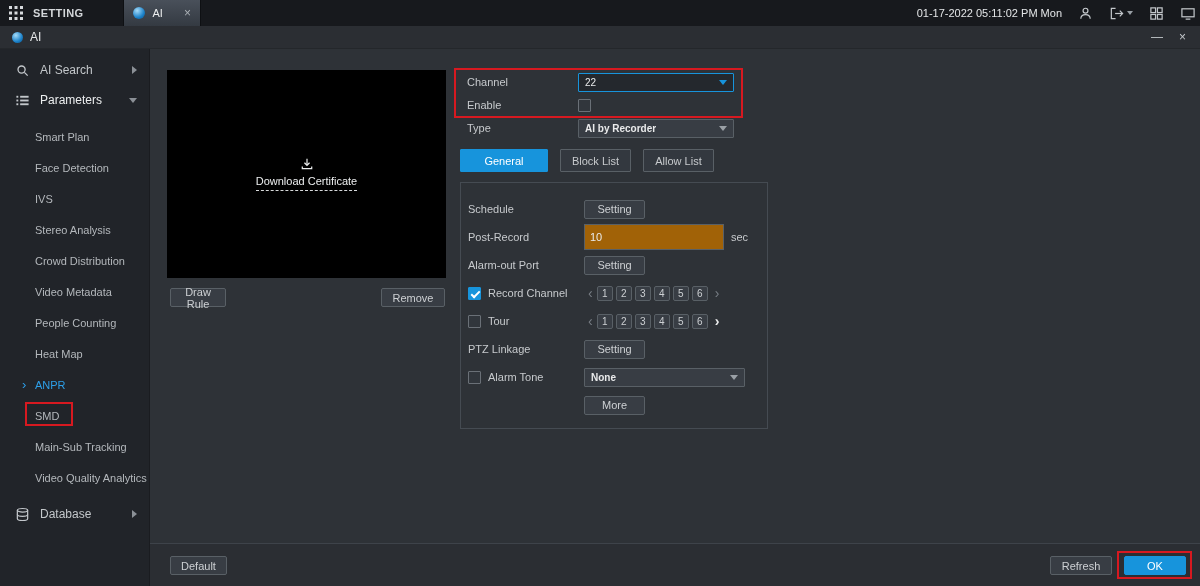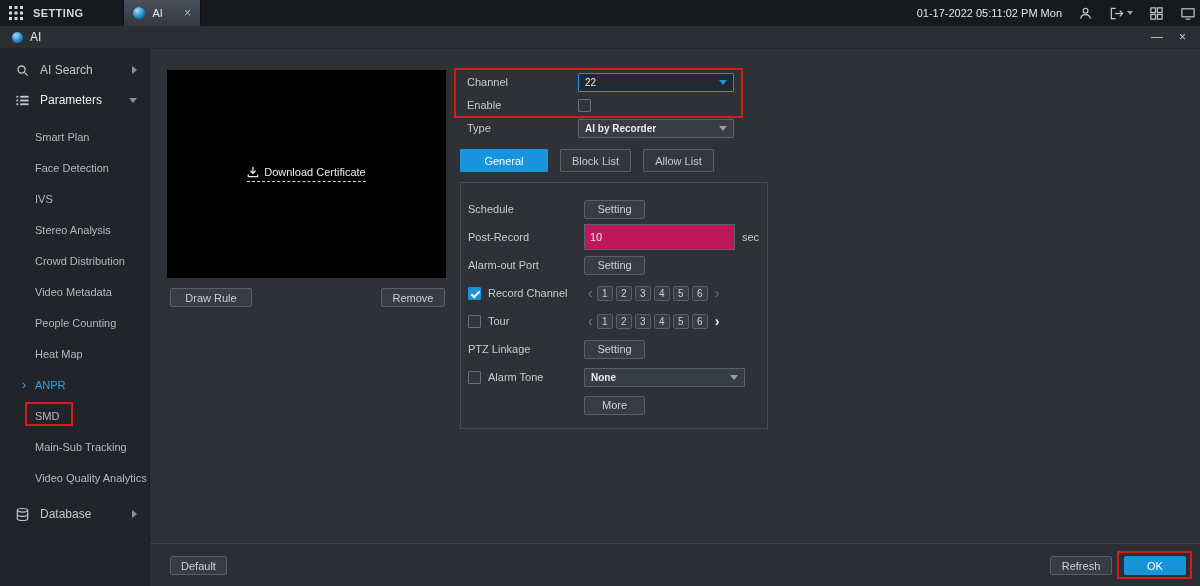--- a/index.html
+++ b/index.html
@@ -49,25 +49,25 @@
   .sub-item { height:31px; display:flex; align-items:center; padding-left:35px;
     font-size:11px; color:#b4b8bc; cursor:pointer; position:relative; }
   .sub-item.selected { color:#2d9fe8; }
   .sel-marker { position:absolute; left:22px; color:#2d9fe8; font-size:13px; }
   .side-section.db { margin-top:6px; }
   
   .main { position:absolute; left:150px; top:49px; width:1050px; height:537px; background:#2e3237; }
   .preview { position:absolute; left:17px; top:21px; width:279px; height:208px; background:#000;
     display:flex; align-items:center; justify-content:center; }
   .dl-link { display:flex; align-items:center; gap:5px; color:#eceeef; font-size:11px;
-    border-bottom:1px dashed #d8dadc; padding-bottom:3px; cursor:pointer; }
+    border-bottom:1px dashed #d8dadc; padding-bottom:3px; cursor:pointer;flex-direction:column; }
   .btn { height:19px; background:#383d44; border:1px solid #596066; color:#cdd0d3;
     font-size:11px; font-family:"Liberation Sans",sans-serif; border-radius:2px; cursor:pointer;
     display:inline-flex; align-items:center; justify-content:center; padding:0 6px; }
-  .draw-rule { position:absolute; left:20px; top:239px; width:82px; }
+  .draw-rule { position:absolute; left:20px; top:239px; width:56px; }
   .remove { position:absolute; left:231px; top:239px; width:64px; }
   
   .form { position:absolute; left:310px; top:21px; width:310px; }
   .frow { display:flex; align-items:center; height:24px; padding-left:7px; }
   .frow.enable { height:22px; }
   .flabel { width:111px; flex-shrink:0; font-size:11px; color:#c7cacd; }
   .dropdown { width:156px; height:19px; background:#383d44; border:1px solid #596066;
     display:flex; align-items:center; justify-content:space-between; padding:0 6px; cursor:pointer; border-radius:1px;}
   .dropdown.channel { background:#24282d; border-color:#1794dc; }
   .dd-value { font-size:10px; color:#e9eaeb; }
@@ -82,21 +82,21 @@
     border:solid #fff; border-width:0 2px 2px 0; transform:rotate(45deg); }
   .tabs { display:flex; margin-top:9px; gap:12px; }
   .ftab { width:71px; height:23px; display:flex; align-items:center; justify-content:center;
     background:#33383f; border:1px solid #596066; color:#c7cacd; font-size:11px; cursor:pointer; border-radius:1px;}
   .ftab.active { width:88px; background:#1794dc; border-color:#1794dc; color:#fff; }
   .panel { margin-top:10px; width:308px; height:247px; border:1px solid #454b52; padding-top:12px; }
   .prow { display:flex; align-items:center; height:28px; padding-left:7px; }
   .plabel { width:116px; flex-shrink:0; font-size:11px; color:#c7cacd; }
   .plabel.with-check { display:flex; align-items:center; gap:7px; }
   .setting { width:61px; }
-  .tinput { width:151px; height:19px; background:#be185d; border:1px solid #596066;
+  .tinput { width:140px; height:19px; background:#a16207; border:1px solid #596066;
     color:#e9eaeb; font-size:11px; padding:12px 5px; font-family:"Liberation Sans",sans-serif; }
   .unit { margin-left:7px; font-size:11px; color:#c7cacd; }
   .chev { color:#787e85; font-size:14px; margin:0 4px; cursor:pointer; line-height:1; }
   .chev.bright { color:#e9eaeb; font-weight:bold; }
   .numbox { width:16px; height:15px; background:#383d44; border:1px solid #596066; color:#cdd0d3;
     font-size:10px; display:inline-flex; align-items:center; justify-content:center;
     border-radius:2px; margin-right:3px; cursor:pointer; }
   .dropdown.tone { width:161px; }
   
   .footer { position:absolute; left:150px; top:543px; width:1050px; height:43px;

